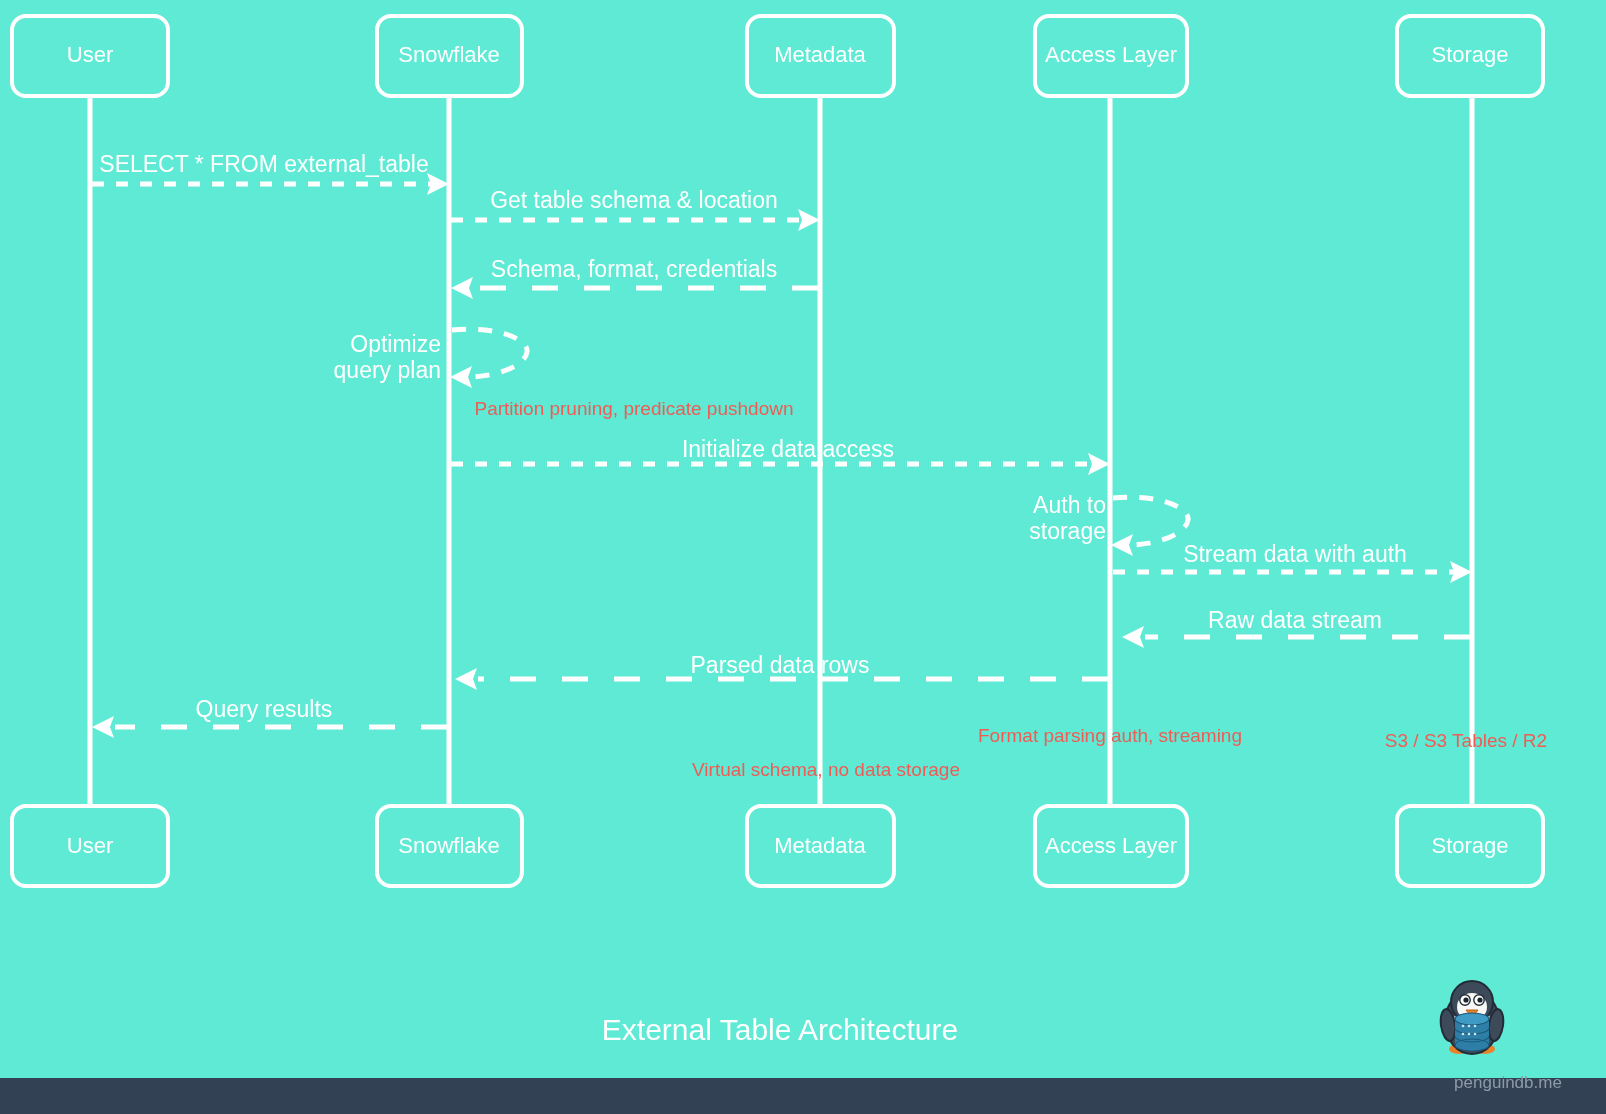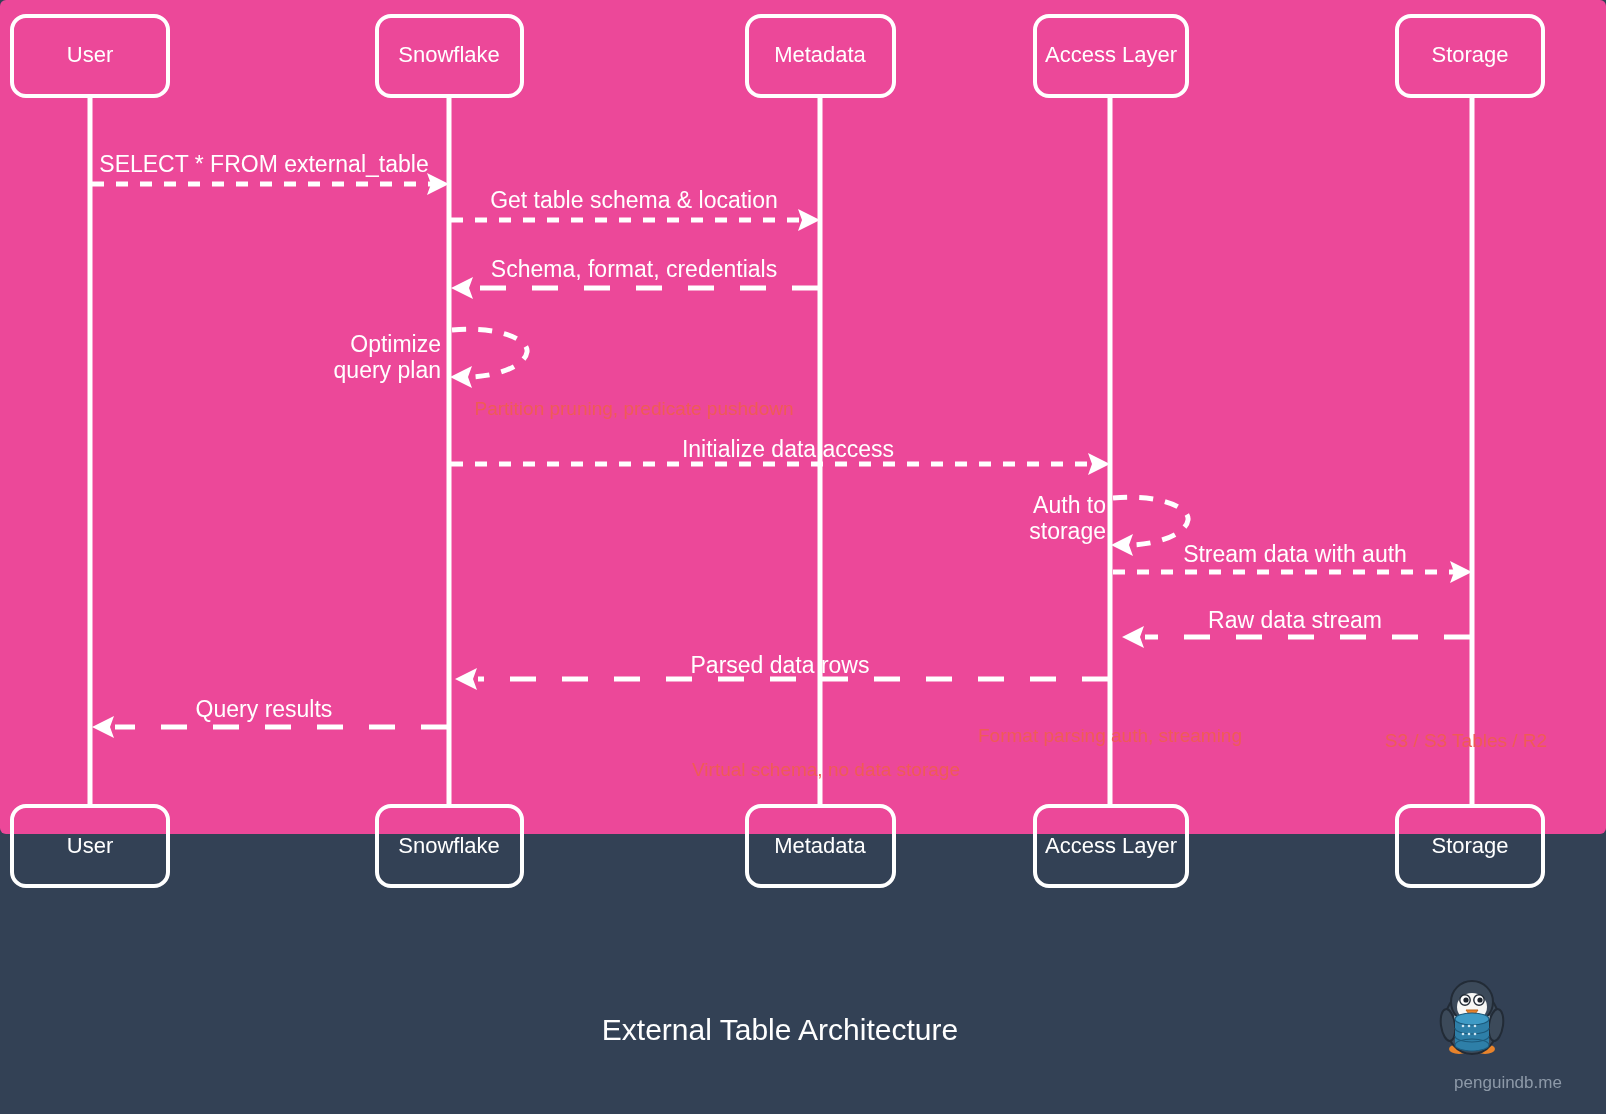--- a/index.html
+++ b/index.html
@@ -10,23 +10,22 @@
   body {
     width: 1606px;
     height: 1114px;
     font-family: "Liberation Sans", sans-serif;
     overflow: hidden;
     position: relative;
   }
   #diagram-root {
     position: relative;
     width: 1606px;
-    height: 834px;
-    background: #ec4899;
-    border-radius: 6px;
+    height: 1078px;
+    background: #5eead4;
   }
   svg.seq {
     position: absolute;
     top: 0;
     left: 0;
     width: 1606px;
     height: 1114px;
   }
   .lifeline {
     stroke: #ffffff;

